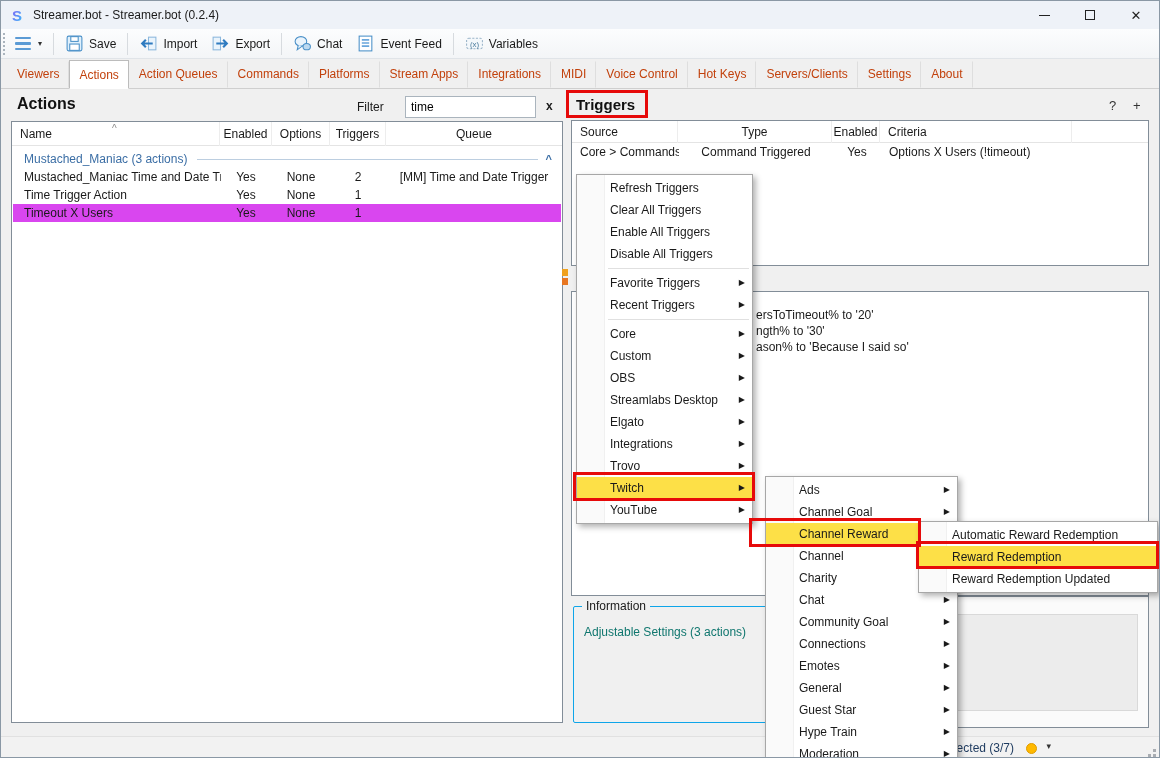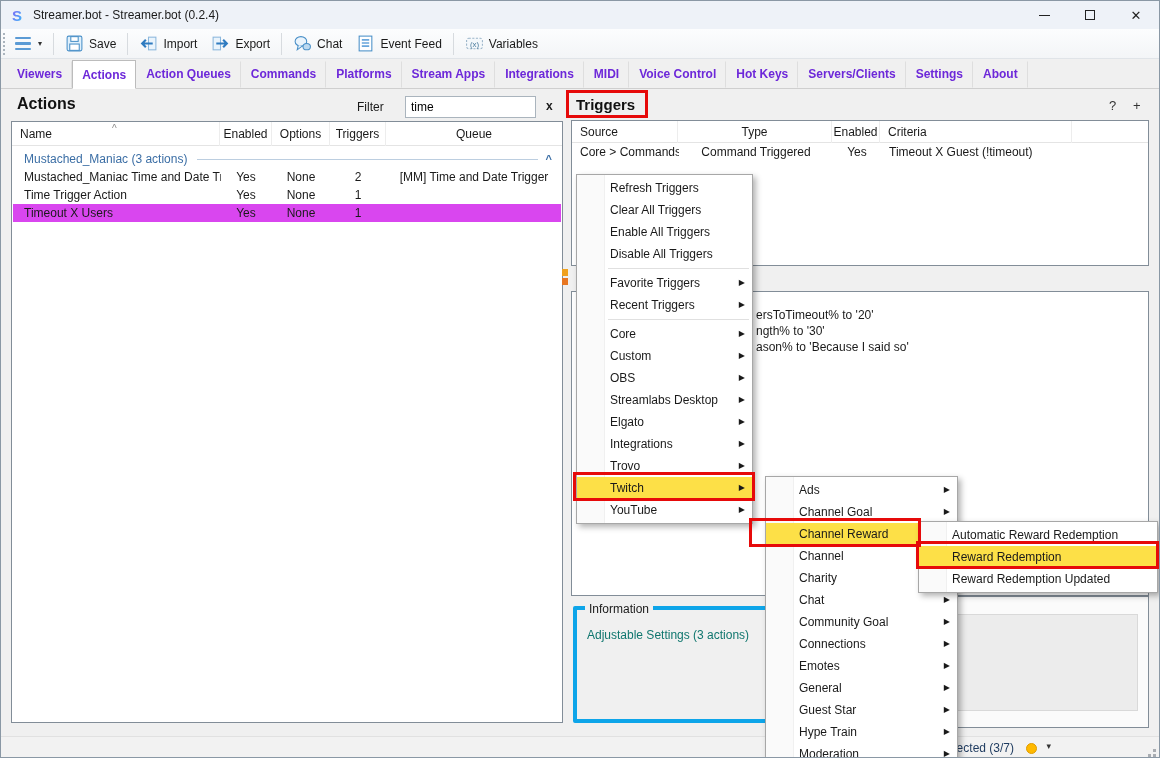--- a/index.html
+++ b/index.html
@@ -27,40 +27,40 @@
   .tbtn { display:flex; align-items:center; gap:5px; padding:3px 7px; border-radius:3px; cursor:default; }
   .tsep { width:1px; height:22px; background:#d7dbdf; margin:0 4px; }
   .hamb { display:flex; flex-direction:column; gap:3px; }
   .hamb span { display:block; width:16px; height:2.5px; background:#5b9bd5; border-radius:1px; }
   .caret { font-size:8px; color:#333; margin-left:2px; }
   .ticon { width:19px; height:19px; }
   
   .tabstrip { position:absolute; left:0; top:60px; width:100%; height:28px;
     display:flex; align-items:flex-end; padding-left:6px; border-bottom:1px solid #cfcfcf; }
   .tab { padding:5px 9px 6px; border:1px solid transparent; border-right:1px solid #dedede;
-    color:#6d28d9; white-space:nowrap; cursor:default;font-weight:bold; }
+    color:#c2410c; white-space:nowrap; cursor:default; }
   .tab.selected { background:#fff; border:1px solid #bcbcbc; border-bottom:1px solid #fff;
     margin-bottom:-1px; padding-top:7px; z-index:2; }
   
   .panel-title { position:absolute; font-size:16px; font-weight:bold; color:#111; }
   .listbox { position:absolute; background:#fff; border:1px solid #828d98; }
   .lb-header { position:absolute; left:0; top:0; right:0; height:24px; border-bottom:1px solid #e4e4e4; }
   .hcell { position:absolute; top:0; height:24px; display:flex; align-items:center; border-right:1px solid #ededed; }
   .hcell.center { justify-content:center; }
   .sortcaret { position:absolute; top:1px; font-size:10px; color:#8a8a8a; }
   .grouprow { position:absolute; left:0; right:4px; height:18px; display:flex; align-items:center; color:#3b6ea5; }
   .groupline { flex:1; height:1px; background:#bccee0; margin:0 8px 0 10px; }
   .groupcaret { color:#3b6ea5; font-weight:bold; font-size:11px; margin-right:6px; }
   .lrow { position:absolute; left:1px; right:1px; height:18px; }
   .lrow.selected { background:#d946ef; }
   .cell { position:absolute; top:0; height:18px; display:flex; align-items:center; white-space:nowrap; overflow:hidden; }
   .cell.center { justify-content:center; }
   .smallbtn { position:absolute; font-size:13px; color:#333; cursor:default; }
   
-  .groupbox { position:absolute; border:4px solid #0ea5e9; border-radius:2px; }
+  .groupbox { position:absolute; border:1px solid #0ea5e9; border-radius:2px; }
   .groupbox .glabel { position:absolute; top:-8px; left:8px; background:#f0f0f0; padding:0 4px; color:#1a1a1a; }
   .gb-text { position:absolute; left:10px; top:18px; color:#0f766e; }
   .miscbox { position:absolute; background:#fbfbfb; border:1px solid #828d98; }
   .miscinset { position:absolute; background:#ececec; border:1px solid #d9d9d9; }
   .fragment { position:absolute; white-space:nowrap; color:#1a1a1a; }
   .clipfrag { position:absolute; width:6px; height:7px; background:#f0a11e; }
   
   .menu { position:absolute; background:#fff; border:1px solid #a7a7a7; padding:2px 0;
     box-shadow:3px 3px 6px rgba(0,0,0,0.3); }
   .menu::before { content:""; position:absolute; left:0; top:0; bottom:0; width:27px;
@@ -255,21 +255,21 @@
           <span>Enabled</span>
         </div>
       <div class="hcell" style="left:308px; width:192px; padding-left:8px; height:22px;">
           <span>Criteria</span>
         </div>
     </div>
     <div class="lrow" style="top:22px;">
       <div class="cell" style="left:7px; width:99px;">Core &gt; Commands</div>
       <div class="cell center" style="left:106px; width:154px;">Command Triggered</div>
       <div class="cell center" style="left:260px; width:48px;">Yes</div>
-      <div class="cell" style="left:316px; width:230px;">Timeout X Guest (!timeout)</div>
+      <div class="cell" style="left:316px; width:230px;">Options X Users (!timeout)</div>
     </div>
   </div>
 
   <div class="clipfrag" style="left:561px; top:268px;"></div>
   <div class="clipfrag" style="left:561px; top:277px; background:#e87722;"></div>
   <div class="listbox" style="left:570px; top:290px; width:578px; height:305px;">
     <div class="fragment" style="left:184px; top:16px;">ersToTimeout% to '20'</div>
     <div class="fragment" style="left:184px; top:32px;">ngth% to '30'</div>
     <div class="fragment" style="left:184px; top:48px;">ason% to 'Because I said so'</div>
   </div>

